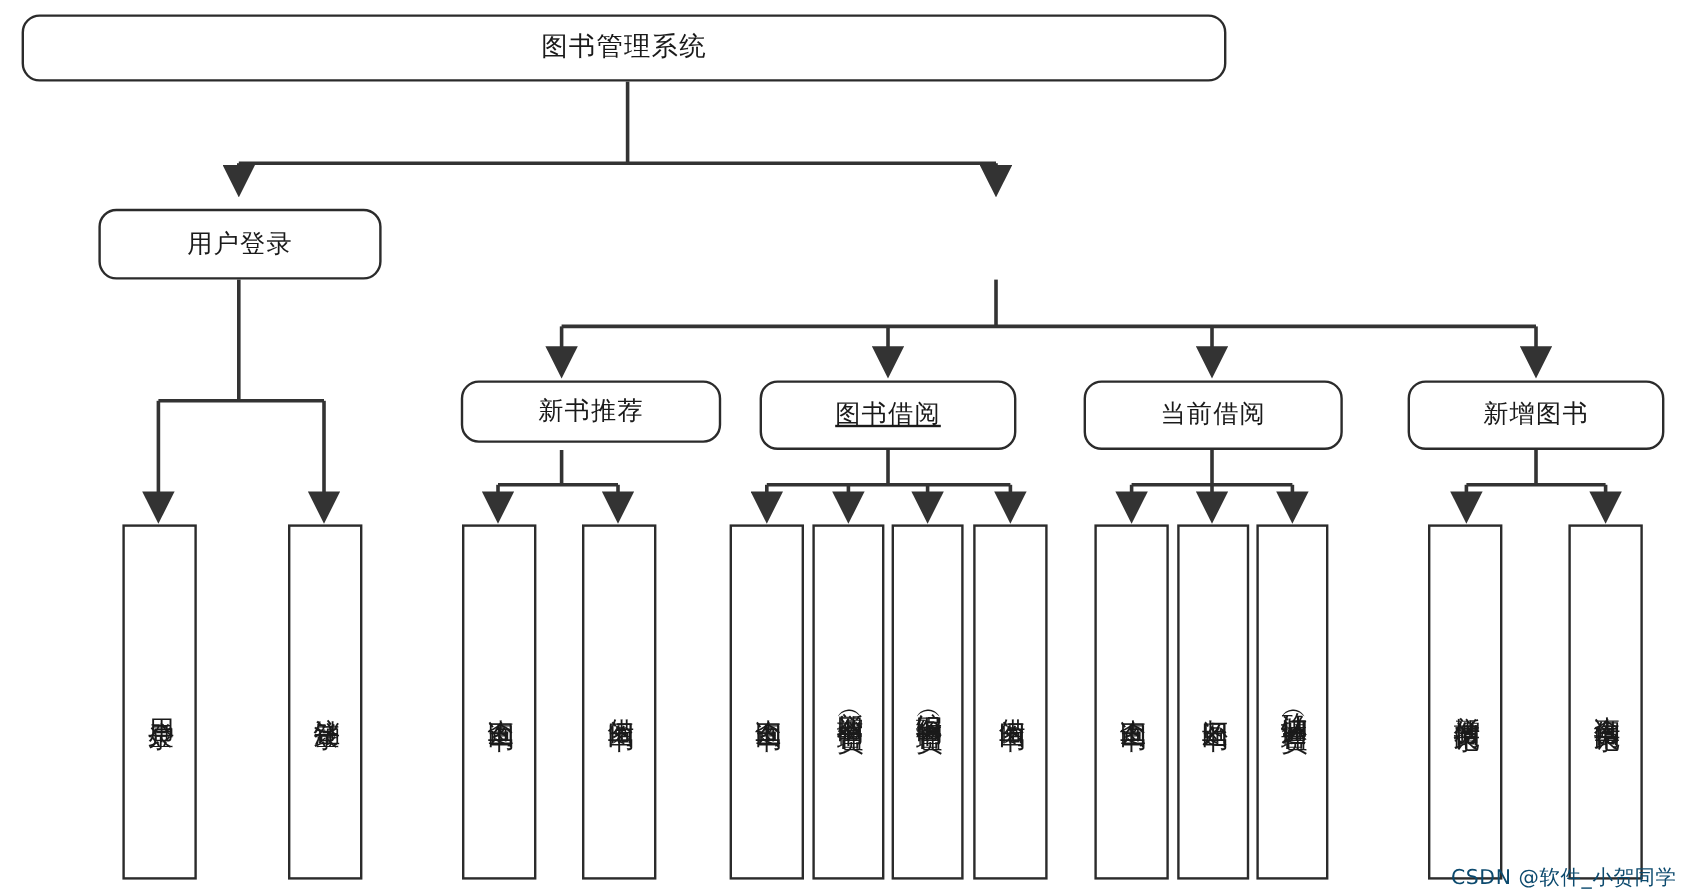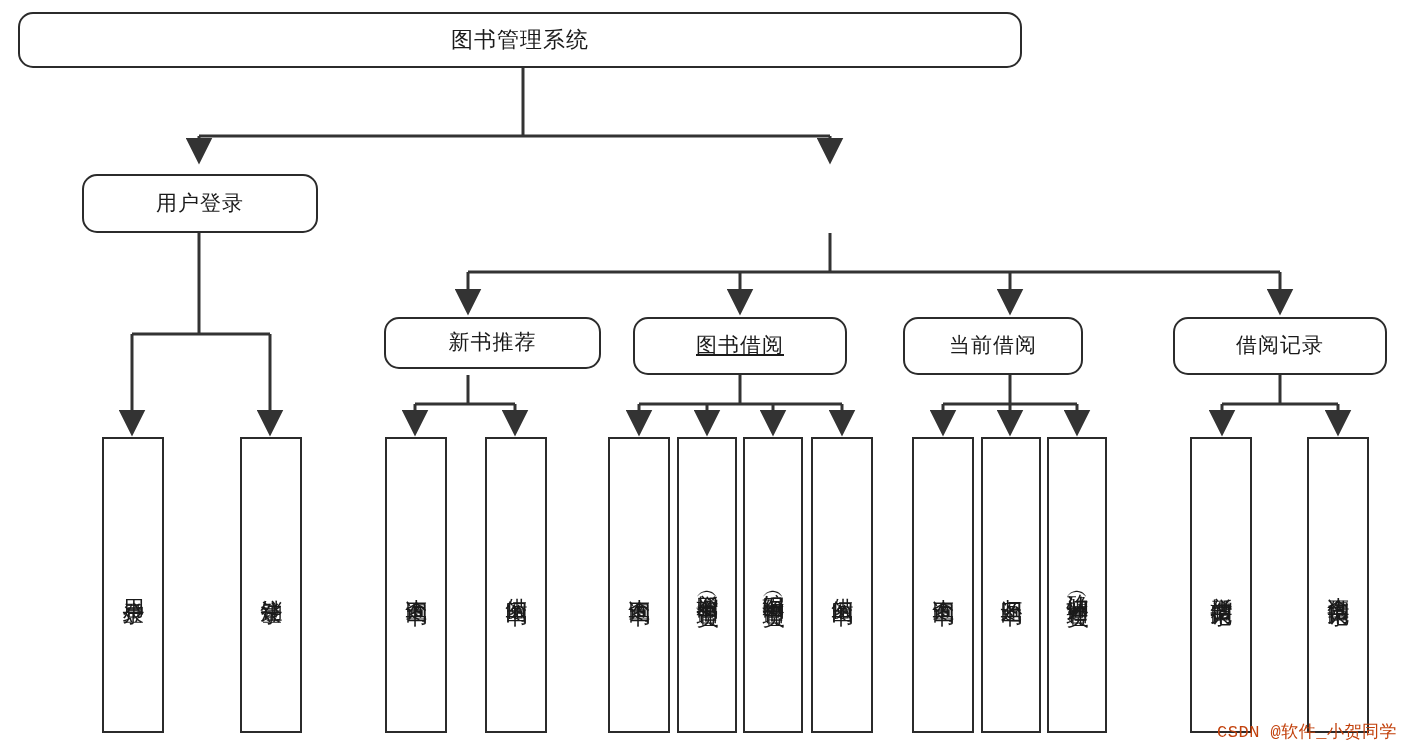--- a/index.html
+++ b/index.html
@@ -53,25 +53,24 @@
     writing-mode:vertical-rl;
     text-orientation:upright;
     display:block;
     max-height:100%;
   }
   .watermark{
     position:absolute;
     right:8px;
     bottom:4px;
     font-size:17px;
-    color:#c2410c;
+    color:#0c4a6e;
     letter-spacing:0.5px;
     white-space:nowrap;
     z-index:3;
-    font-family:Liberation Mono, monospace;
   }
 </style>
 </head>
 <body>
 
 <div id="diagram">
 
   <svg id="edges" viewBox="0 0 1405 747" width="1405" height="747">
     <defs>
       <marker id="arrow" viewBox="0 0 12 12" refX="10" refY="6" markerWidth="9" markerHeight="9" orient="auto-start-reverse">
@@ -130,25 +129,25 @@
   <div class="node horiz" style="left:82px;top:174px;width:236px;height:59px;">
     <span>用户登录</span>
   </div>
 
   <div class="node horiz" style="left:360px;top:317px;width:217px;height:52px;margin-left:24px;">
     <span>新书推荐</span>
   </div>
   <div class="node horiz" style="left:633px;top:317px;width:214px;height:58px;text-decoration:underline;">
     <span>图书借阅</span>
   </div>
-  <div class="node horiz" style="left:903px;top:317px;width:180px;height:58px;">
+  <div class="node horiz" style="left:903px;top:317px;width:216px;height:58px;">
     <span>当前借阅</span>
   </div>
   <div class="node horiz" style="left:1173px;top:317px;width:214px;height:58px;">
-    <span>借阅记录</span>
+    <span>新增图书</span>
   </div>
 
   <div class="node vert" style="left:102px;top:437px;width:62px;height:296px;">
     <span class="vlabel">用户登录</span>
   </div>
   <div class="node vert" style="left:240px;top:437px;width:62px;height:296px;">
     <span class="vlabel">注销登录</span>
   </div>
 
   <div class="node vert" style="left:385px;top:437px;width:62px;height:296px;">

